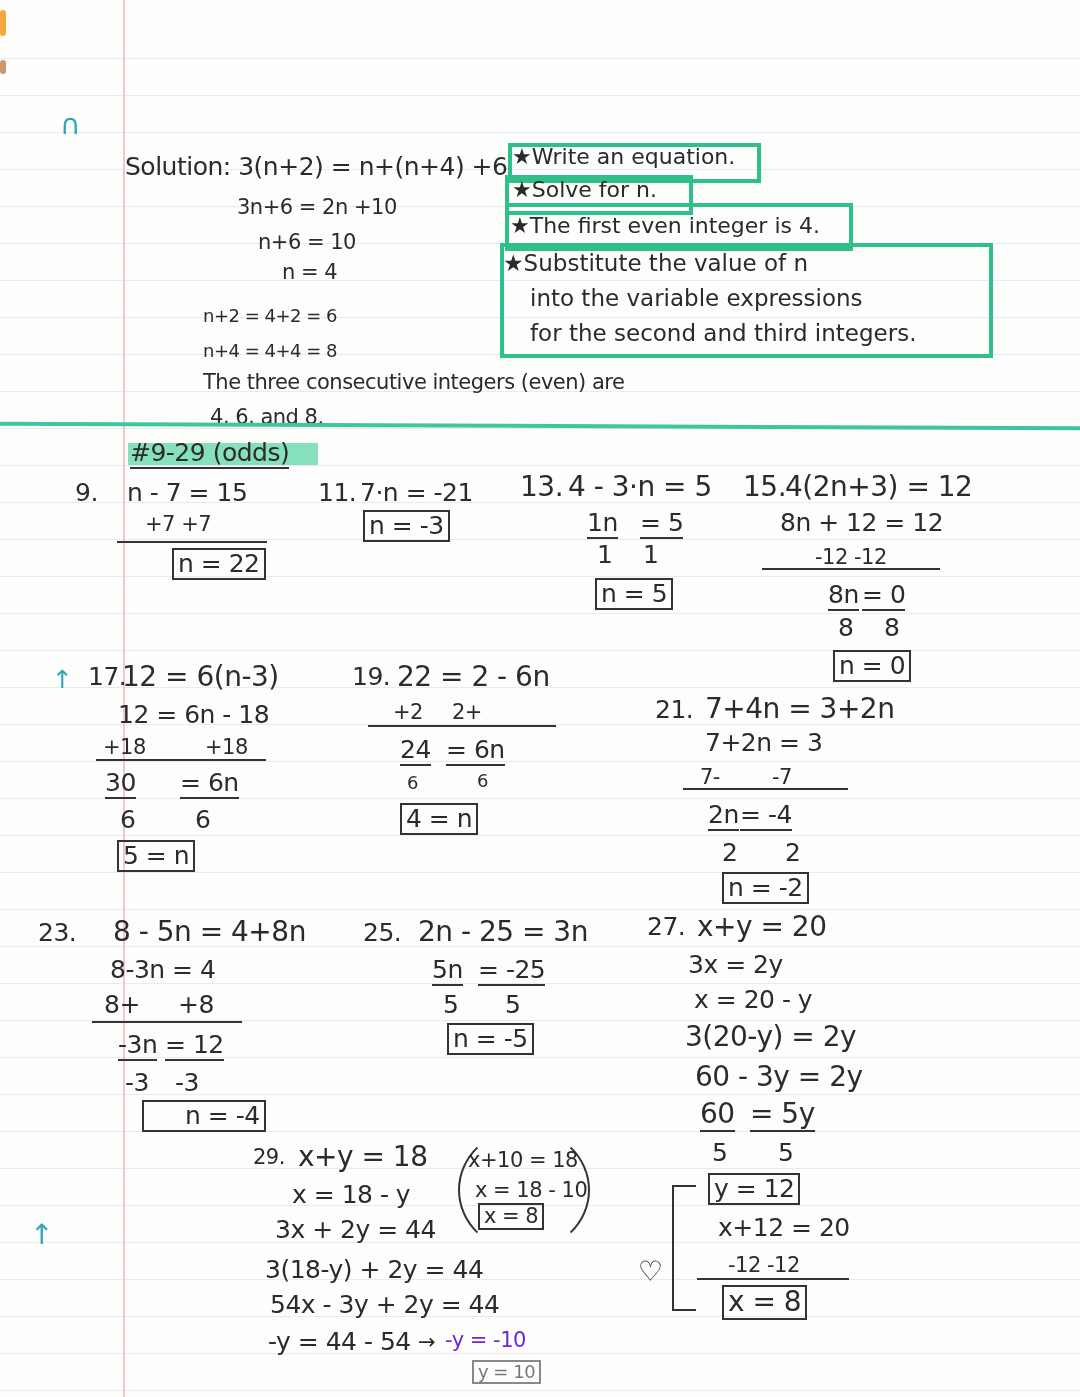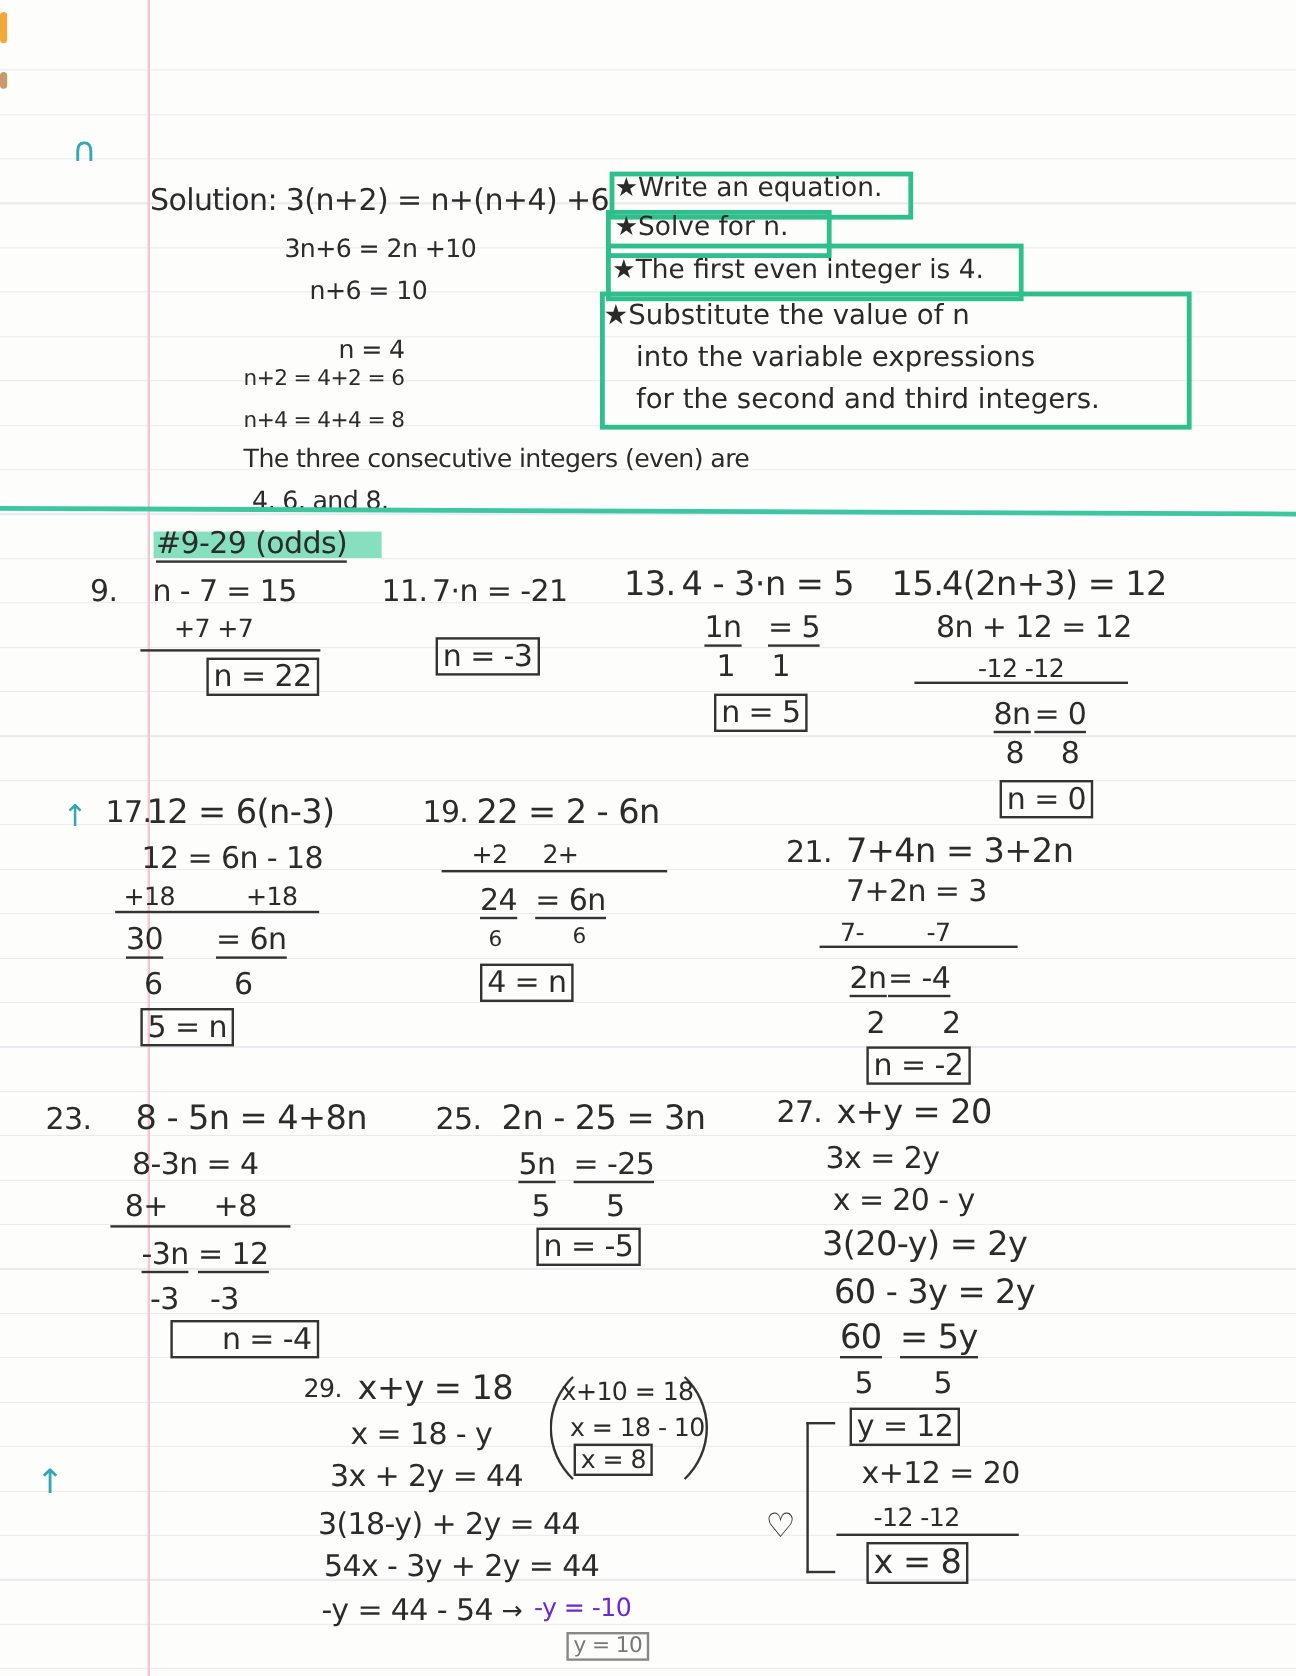--- a/index.html
+++ b/index.html
@@ -39,21 +39,21 @@
 <div class="margin-line"></div>
 <div class="edge-mark" style="top:10px;height:26px;background:#f2a93b;"></div>
 <div class="edge-mark" style="top:60px;height:14px;background:#c89a6a;"></div>
 
 <div class="hand teal lg" style="left:60px;top:108px;">∩</div>
 
 <div>
   <div class="hand" style="left:125px;top:152px;">Solution: 3(n+2) = n+(n+4) +6</div>
   <div class="hand sm" style="left:237px;top:195px;">3n+6 = 2n +10</div>
   <div class="hand sm" style="left:258px;top:230px;">n+6 = 10</div>
-  <div class="hand sm" style="left:282px;top:279px;">n = 4</div>
+  <div class="hand sm" style="left:282px;top:260px;">n = 4</div>
   <div class="hand xs" style="left:203px;top:305px;">n+2 = 4+2 = 6</div>
   <div class="hand xs" style="left:203px;top:340px;">n+4 = 4+4 = 8</div>
   <div class="hand sm" style="left:203px;top:370px;">The three consecutive integers (even) are</div>
   <div class="hand sm" style="left:210px;top:405px;">4, 6, and 8.</div>
 </div>
 
 <div>
   <div class="green-box" style="left:508px;top:143px;width:245px;height:32px;"></div>
   <div class="green-box" style="left:505px;top:175px;width:180px;height:32px;"></div>
   <div class="green-box" style="left:505px;top:203px;width:340px;height:40px;"></div>
@@ -75,21 +75,21 @@
   <div class="hand" style="left:75px;top:478px;">9.</div>
   <div class="hand" style="left:127px;top:478px;">n - 7 = 15</div>
   <div class="hand sm" style="left:145px;top:512px;">+7   +7</div>
   <div class="rule" style="left:117px;top:541px;width:150px;"></div>
   <div class="hand boxed" style="left:172px;top:548px;">n = 22</div>
 </div>
 
 <div>
   <div class="hand" style="left:318px;top:478px;text-align:center;">11.</div>
   <div class="hand" style="left:360px;top:478px;">7·n = -21</div>
-  <div class="hand boxed" style="left:363px;top:510px;margin-top:21px;">n = -3</div>
+  <div class="hand boxed" style="left:363px;top:510px;">n = -3</div>
 </div>
 
 <div>
   <div class="hand lg" style="left:520px;top:470px;">13.</div>
   <div class="hand lg" style="left:568px;top:470px;">4 - 3·n = 5</div>
   <div class="hand ul" style="left:587px;top:508px;">1n</div>
   <div class="hand ul" style="left:640px;top:508px;">= 5</div>
   <div class="hand" style="left:597px;top:540px;">1</div>
   <div class="hand" style="left:643px;top:540px;">1</div>
   <div class="hand boxed" style="left:595px;top:578px;">n = 5</div>

